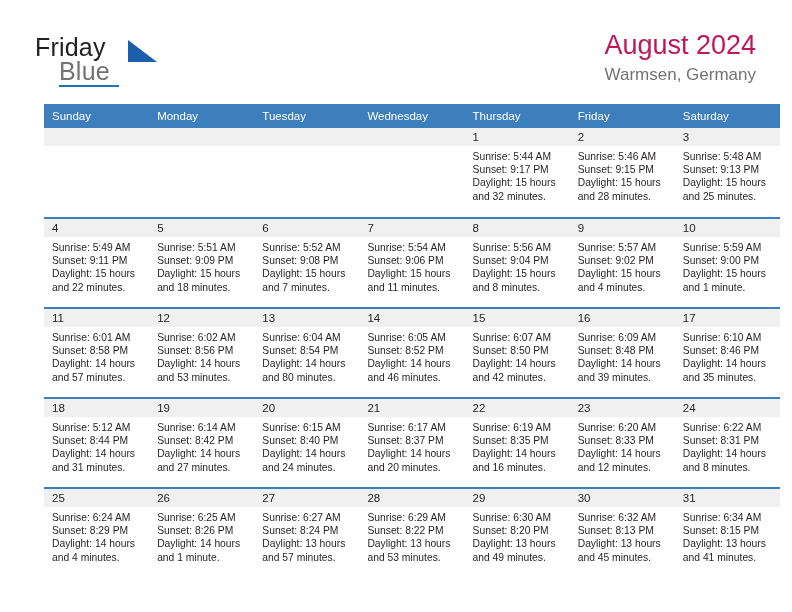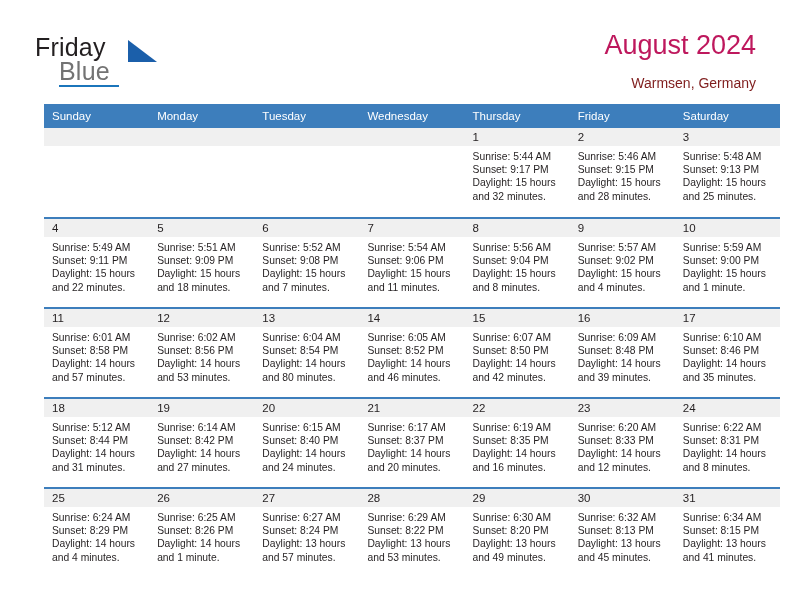--- a/index.html
+++ b/index.html
@@ -78,24 +78,24 @@
     top: 28px;
     text-align: right;
   }
   .cal-title {
     font-size: 27px;
     color: #be185d;
     line-height: 34px;
     white-space: nowrap;
   }
   .cal-sub {
-    font-size: 14px;
-    color: #7f1d1d;
+    font-size: 17px;
+    color: #737373;
     line-height: 20px;
-    margin-top: 11px;
+    margin-top: 3px;
     white-space: nowrap;
   }
 
   
   .calendar {
     position: absolute;
     left: 28px;
     top: 104px;
     width: 736px;
   }

